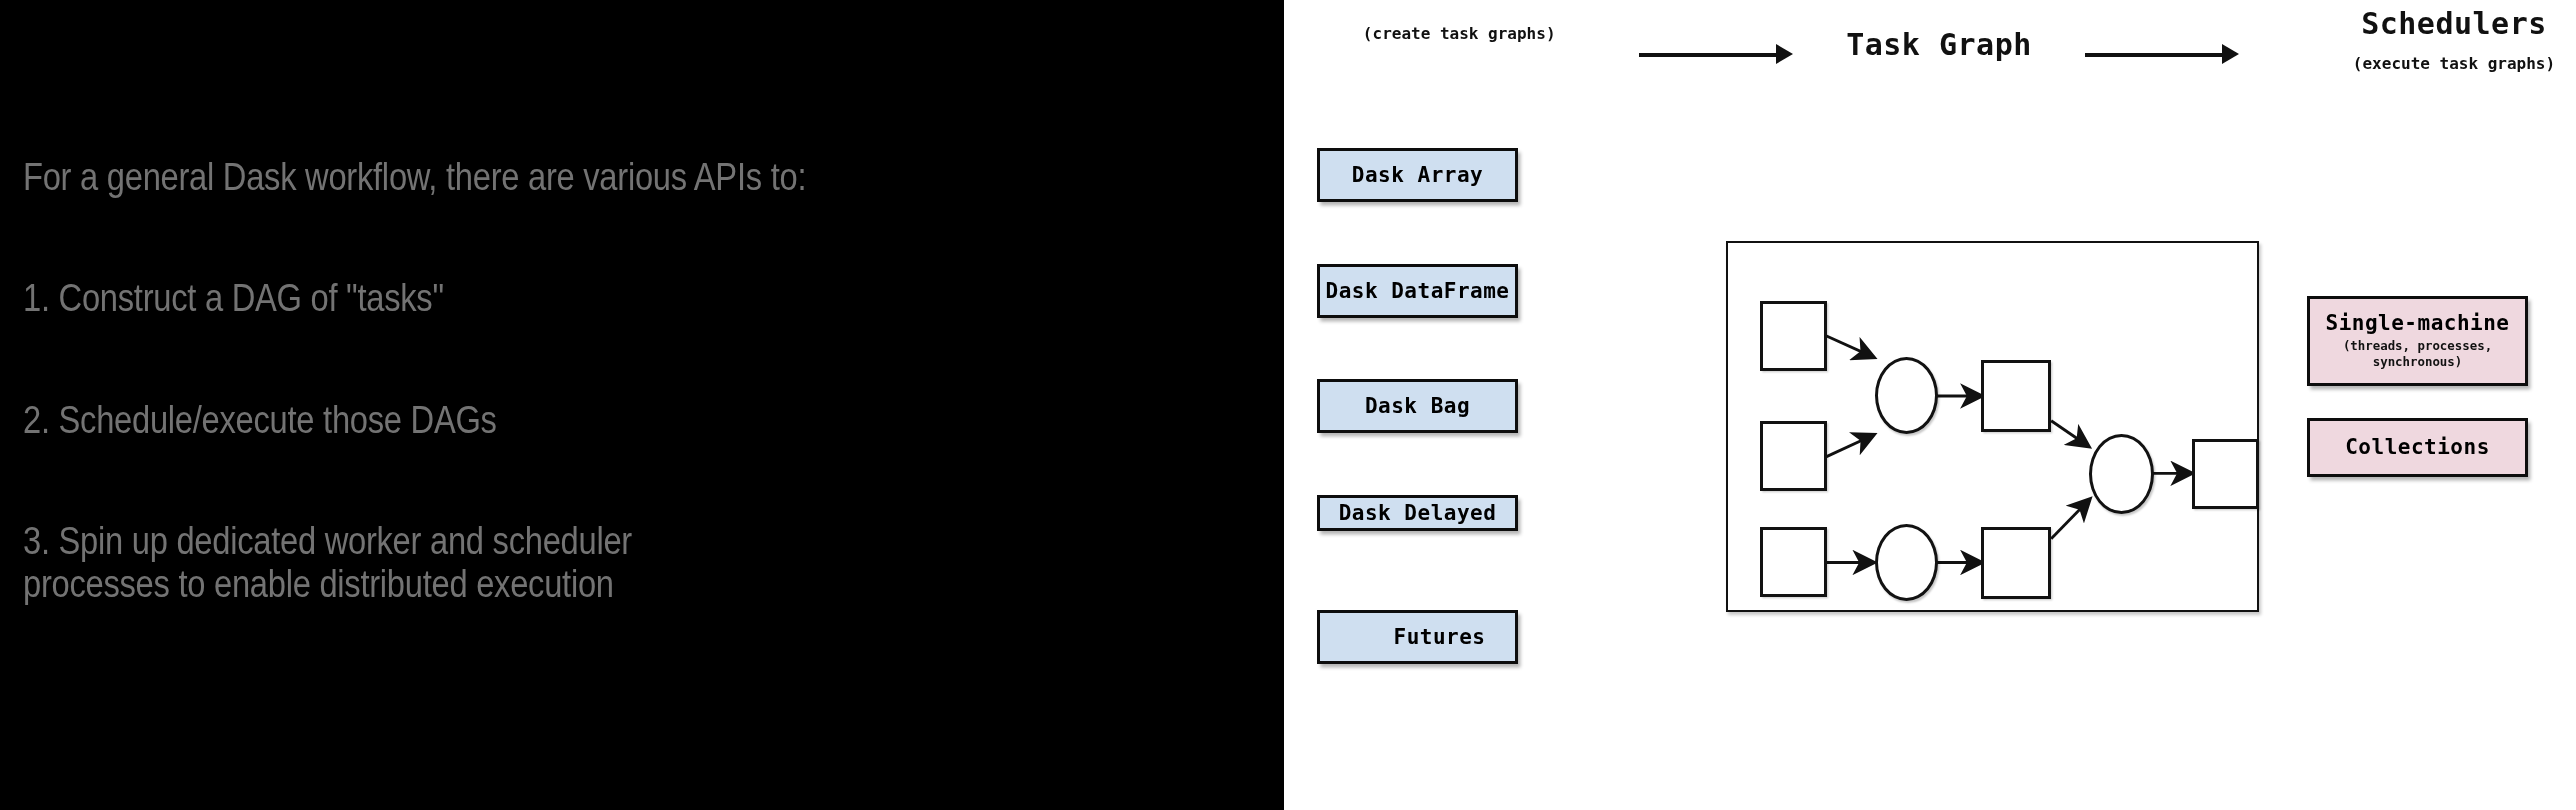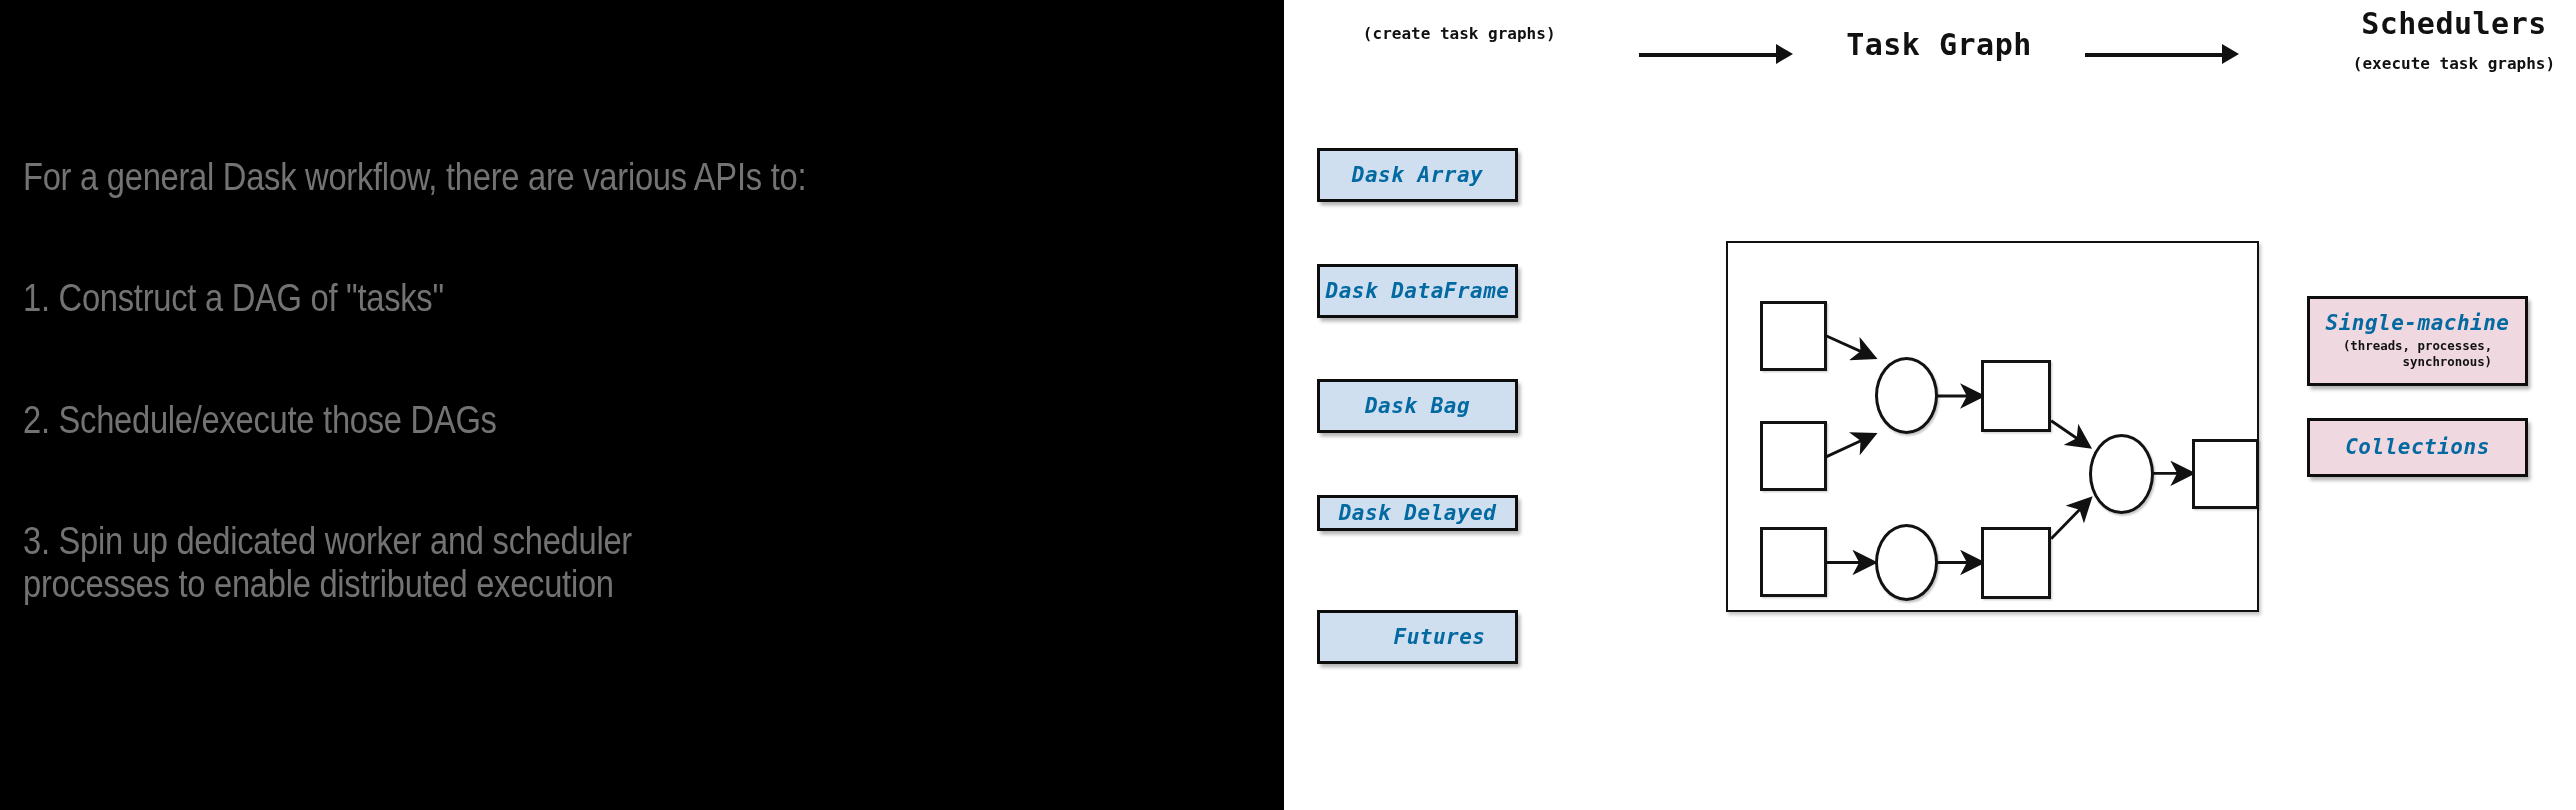--- a/index.html
+++ b/index.html
@@ -44,22 +44,22 @@
   #arrow1 .head{left:137px;}
   #arrow2{left:801px;top:44px;width:155px;}
   #arrow2 .shaft{width:138px;}
   #arrow2 .head{left:137px;}
 
   
   .sbox{position:absolute;border:3.6px solid #0d0d0d;
         box-shadow:3.1px 3.6px 3.6px rgba(0,0,0,0.30);
         display:flex;flex-direction:column;align-items:center;justify-content:center;
         box-sizing:border-box;}
-  .sbox .lbl{font-size:21px;font-weight:bold;color:#0369a1;line-height:1.05;letter-spacing:0.5px;white-space:nowrap;font-style:italic;}
-  .sbox .sub{font-size:12.4px;font-weight:bold;color:#111;line-height:1.3;margin-top:4px;text-align:right;}
+  .sbox .lbl{font-size:21px;font-weight:bold;color:#000000;line-height:1.05;letter-spacing:0.5px;white-space:nowrap;}
+  .sbox .sub{font-size:12.4px;font-weight:bold;color:#111;line-height:1.3;margin-top:4px;text-align:center;}
 
   .blue{background:#cfdff0;}
   .pink{background:#efd8df;}
 
   
   #tg-box{position:absolute;left:442px;top:241px;width:533px;height:371px;
           background:#fff;border:2.6px solid #111;box-shadow:2.1px 2.6px 3.1px rgba(0,0,0,0.22);
           box-sizing:border-box;}
 
   .node-rect{position:absolute;background:#fff;border:3.6px solid #121212;box-sizing:border-box;

